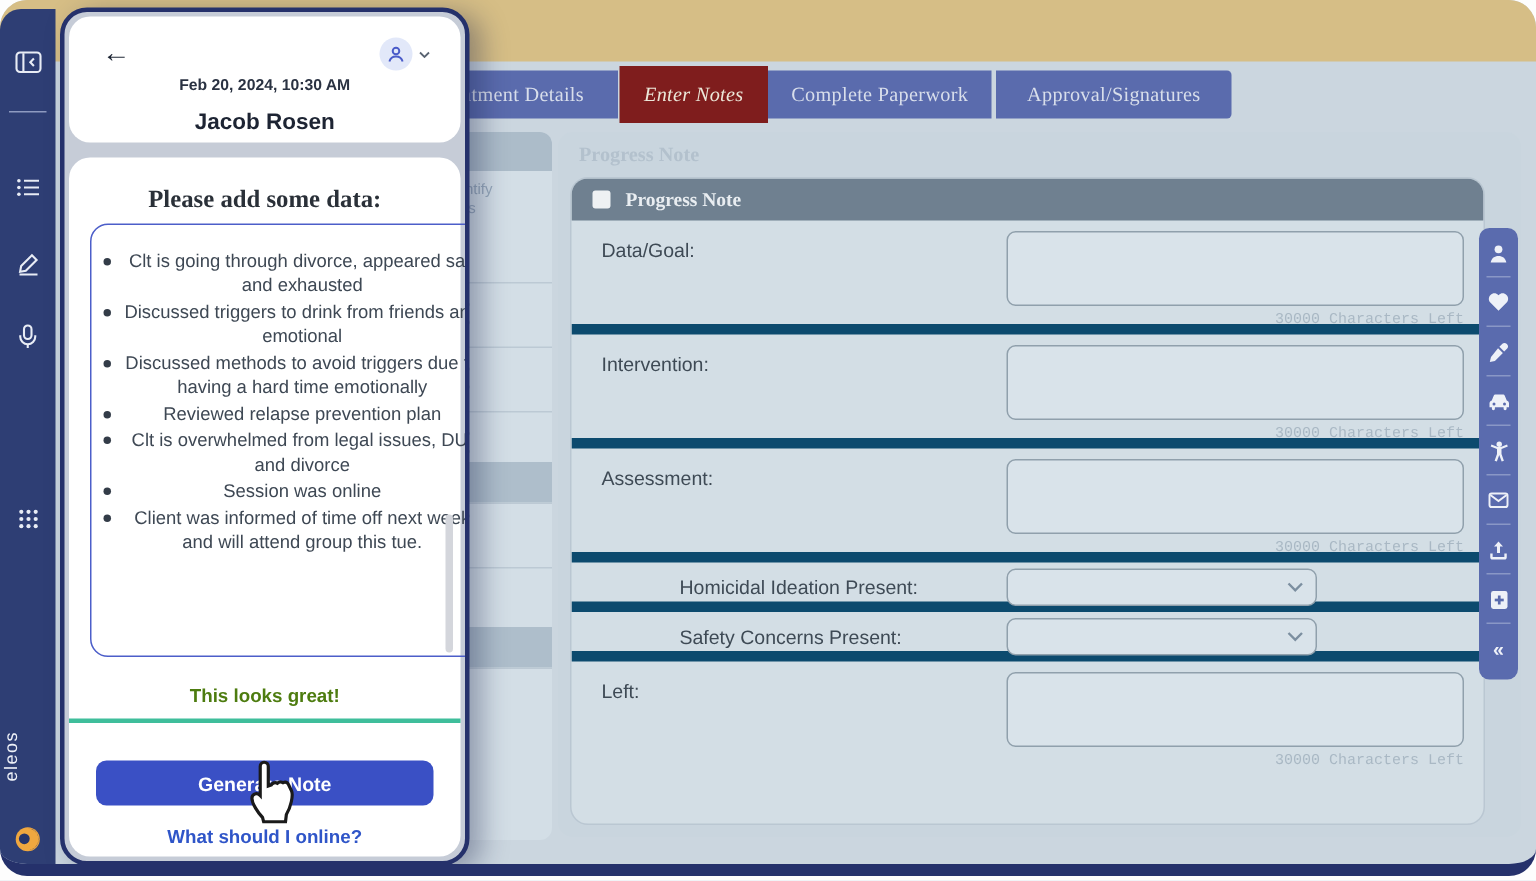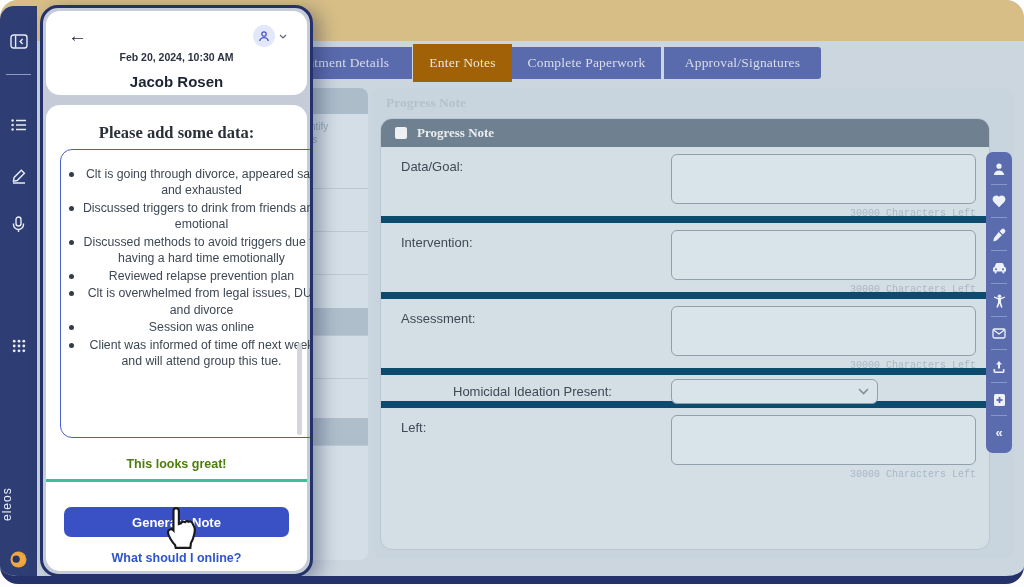--- a/index.html
+++ b/index.html
@@ -15,21 +15,21 @@
   .sidebar { position:absolute; left:0; top:6px; bottom:0; width:37px; background:#2e3e74; border-radius:14px 0 0 2px; z-index:40; }
   .sb-icon { position:absolute; left:0; width:37px; display:flex; justify-content:center; color:#e8ecf5; }
   .sb-divider { position:absolute; left:6px; right:6px; top:68px; height:1px; background:#8e9ac0; }
   .wordmark { position:absolute; left:0; width:37px; top:468px; height:60px; color:#eef1f8; font-size:12px; letter-spacing:1px;
     writing-mode:vertical-rl; transform:rotate(180deg); text-align:center; }
   .logo { position:absolute; left:10px; top:545px; width:17px; height:17px; }
 
   
   .tab { position:absolute; top:47px; height:32px; background:#5a6bad; color:#d8deeb;
     font-family:"Liberation Serif",serif; font-size:13.5px; display:flex; align-items:center; justify-content:center; letter-spacing:.2px; }
-  .tab.active { top:44px; height:38px; background:#a16207; color:#ece7d9; }
+  .tab.active { top:44px; height:38px; background:#7f1d1d; color:#ece7d9;font-style:italic; }
 
   
   .sessions { position:absolute; left:300px; top:88px; width:68px; height:472px; background:#d3dee6; border-radius:8px; overflow:hidden; }
   .sess-head { position:absolute; left:0; top:0; right:0; height:26px; background:#acbcc9; }
   .sess-partial { position:absolute; left:10px; top:32px; color:#97a9bb; font-size:10px; line-height:1.3; }
   .sess-row { position:absolute; left:0; right:0; height:42px; border-top:1px solid #bcc9d4; }
   .sess-row .dot { position:absolute; left:9px; width:4px; height:4px; border-radius:50%; background:#8fa3b5; }
   .sess-dark { position:absolute; left:0; right:0; height:27px; background:#aebecb; }
 
   
@@ -149,20 +149,28 @@
           <span class="f-count">30000 Characters Left</span>
         </div>
         <div class="row dd">
           <span class="f-label">Homicidal Ideation Present:</span>
           <div class="f-select">
             <svg width="11" height="7" viewBox="0 0 11 7">
                 <polyline points="1,1 5.5,5.5 10,1" fill="none" stroke="#7c8fa0" stroke-width="1.6"></polyline>
               </svg>
           </div>
         </div>
+        <div class="row dd">
+          <span class="f-label">Safety Concerns Present:</span>
+          <div class="f-select">
+            <svg width="11" height="7" viewBox="0 0 11 7">
+                <polyline points="1,1 5.5,5.5 10,1" fill="none" stroke="#7c8fa0" stroke-width="1.6"></polyline>
+              </svg>
+          </div>
+        </div>
         <div class="row ta">
           <span class="f-label">Left:</span>
           <div class="f-area"></div>
           <span class="f-count">30000 Characters Left</span>
         </div>
       </div>
     </div>
   </div>
 
   <div class="toolbar">

